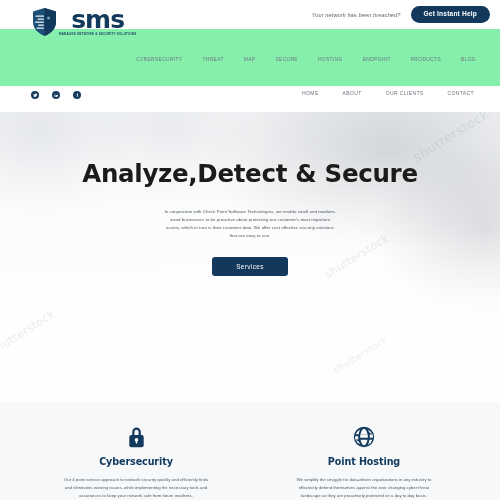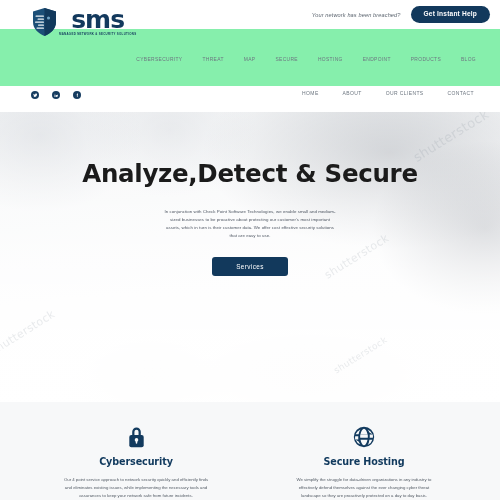--- a/index.html
+++ b/index.html
@@ -341,17 +341,17 @@
     <p class="card-copy">Our 4 point service approach to network security quickly and efficiently finds and eliminates existing issues, while implementing the necessary tools and assurances to keep your network safe from future incidents.</p>
 
   </div>
 
   <div class="card">
     <div class="card-icon">
       <svg width="22" height="22" viewBox="0 0 24 24">
         <path d="M12 .9A11.1 11.1 0 1 0 23.1 12 11.1 11.1 0 0 0 12 .9zm0 2.1c1.5 0 3.1 2.4 3.8 6.1H8.2C8.9 5.4 10.5 3 12 3zM6.1 9.1H2.9A9.2 9.2 0 0 1 8 3.8a14.7 14.7 0 0 0-1.9 5.3zm-.3 2.1a23 23 0 0 0 0 3.6H2.4a9 9 0 0 1 0-3.6zm.3 5.7A14.7 14.7 0 0 0 8 20.2a9.2 9.2 0 0 1-5.1-5.3zM12 21c-1.5 0-3.1-2.4-3.8-6.1h7.6C15.1 18.6 13.5 21 12 21zm4.1-8.2H7.9a20.6 20.6 0 0 1 0-3.6h8.2a20.6 20.6 0 0 1 0 3.6zm-.1 8a14.7 14.7 0 0 0 1.9-5.9h3.2a9.2 9.2 0 0 1-5.1 5.9zm2.2-8a23 23 0 0 0 0-3.6h3.4a9 9 0 0 1 0 3.6zm-.3-5.7A14.7 14.7 0 0 0 16 3.8a9.2 9.2 0 0 1 5.1 5.3z"></path>
       </svg>
     </div>
-    <div class="card-title">Secure Hosting</div>
+    <div class="card-title">Point Hosting</div>
     <p class="card-copy">We simplify the struggle for data-driven organizations in any industry to effectively defend themselves against the ever changing cyber threat landscape so they are proactively protected on a day to day basis.</p>
 
   </div>
 </section>
 
 </body></html>

